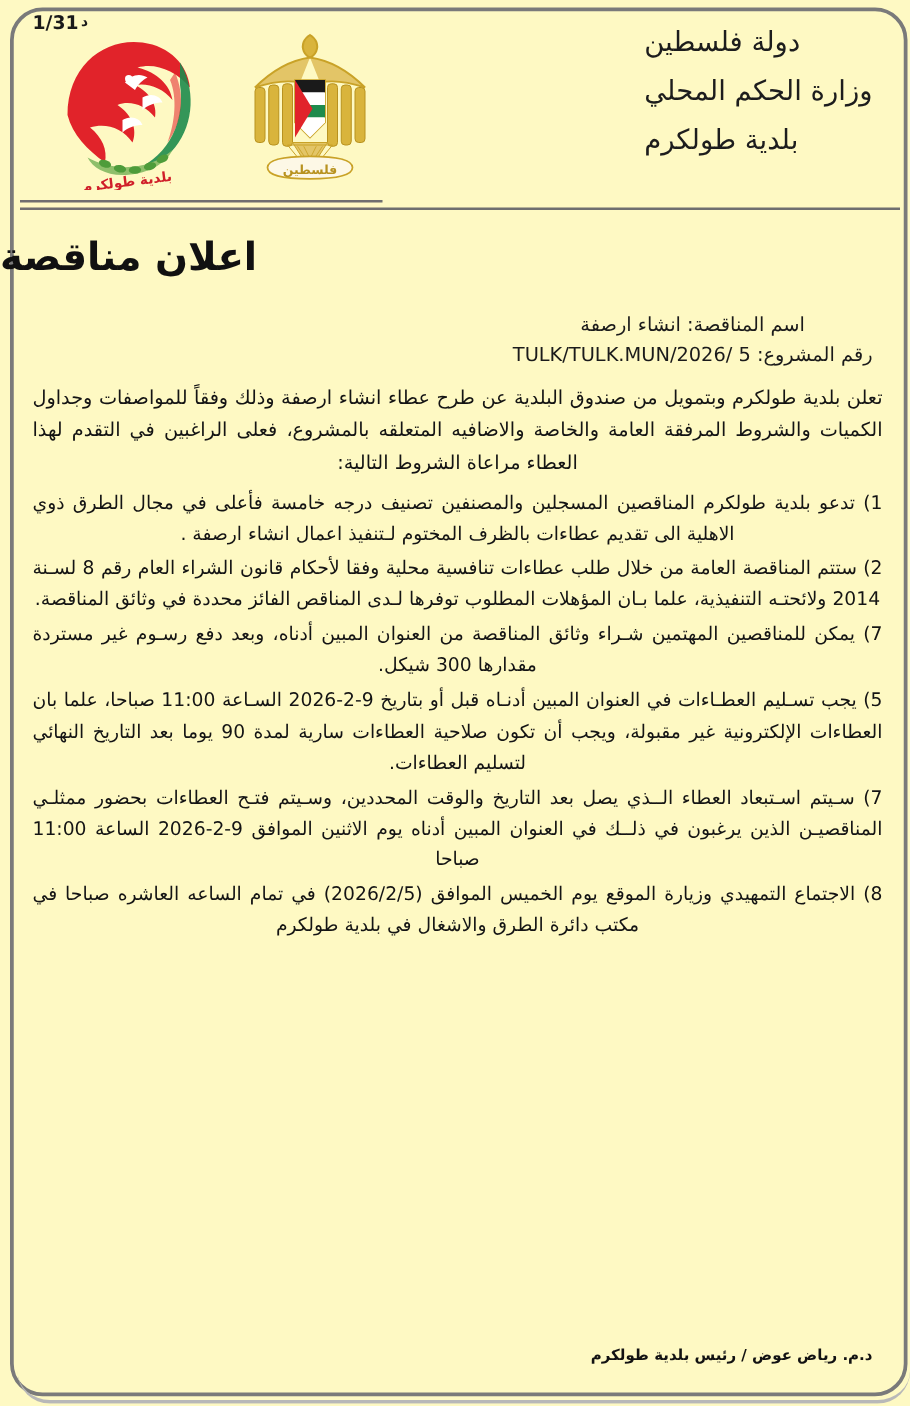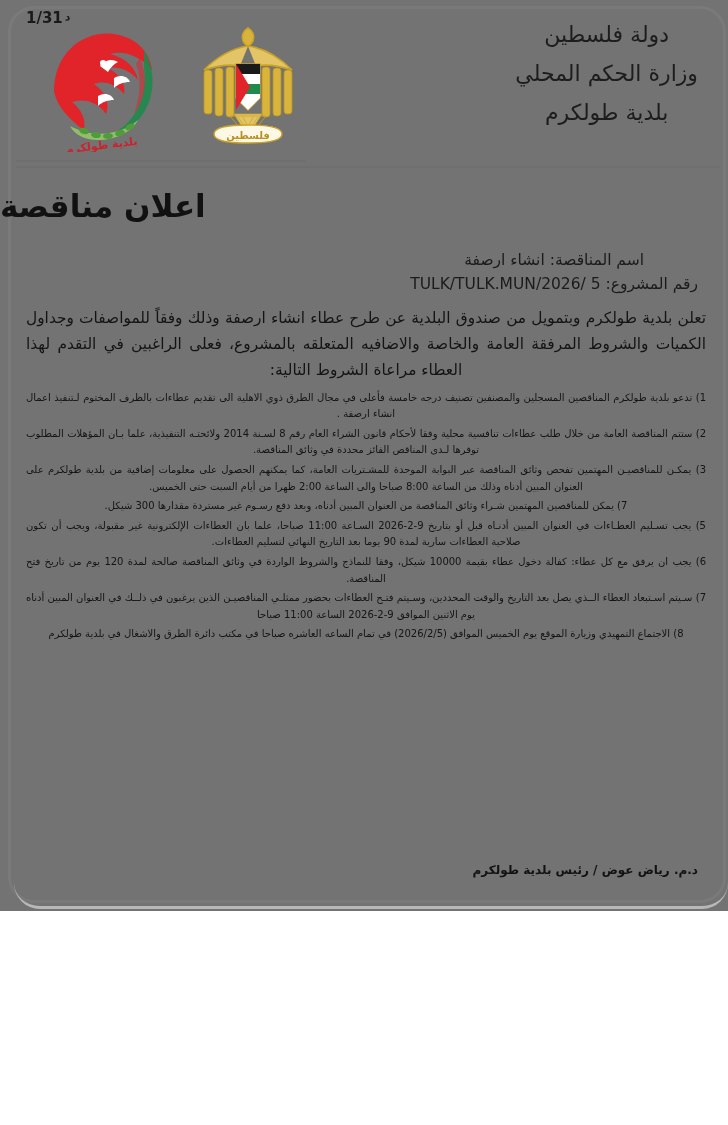--- a/index.html
+++ b/index.html
@@ -6,22 +6,22 @@
     margin: 0;
     padding: 0;
     background: #ffffff;
   }
   body {
     font-family: "DejaVu Sans", "Liberation Sans", sans-serif;
   }
   .page {
     position: relative;
     width: 728px;
-    height: 911px;
-    background: #737373;
+    height: 1125px;
+    background: #fef9c3;
     overflow: hidden;
     box-sizing: border-box;
   }
   
   .frame {
     position: absolute;
     left: 8px;
     top: 6px;
     right: 2px;
     bottom: 8px;
@@ -74,21 +74,21 @@
     gap: 26px;
     direction: ltr;
   }
   .logo-tulkarm { width: 124px; height: 130px; }
   .logo-palestine { width: 116px; height: 132px; }
 
   .org-titles {
     position: absolute;
     right: 12px;
     top: 10px;
-    text-align: center;
+    text-align: left;
     color: #1d1d1d;
     line-height: 1.0;
   }
   .org-titles div {
     font-family: "DejaVu Sans", "Liberation Sans", sans-serif;
     font-size: 22px;
     font-weight: 400;
     margin-bottom: 17px;
     white-space: nowrap;
   }
@@ -151,21 +151,21 @@
   }
   .para {
     font-size: 15.4px;
     line-height: 1.68;
     margin: 0 0 4px 0;
     text-align: justify;
     text-justify: inter-word;
   }
   .para.lead { margin-bottom: 6px; }
   .item {
-    font-size: 10px;
+    font-size: 15px;
     line-height: 1.66;
     margin: 0 0 3px 0;
     text-align: justify;
   }
   .item:last-child { margin-bottom: 0; }
 
   
   .signature {
     position: absolute;
     bottom: 34px;
@@ -262,23 +262,21 @@
   <div class="meta">
     <div>اسم المناقصة: انشاء ارصفة</div>
     <div class="proj-no">رقم المشروع: TULK/TULK.MUN/2026/ 5</div>
   </div>
 
   <div class="body-text">
     <p class="para lead">تعلن بلدية طولكرم وبتمويل من صندوق البلدية عن طرح عطاء انشاء ارصفة وذلك وفقاً للمواصفات وجداول الكميات والشروط المرفقة العامة والخاصة والاضافيه المتعلقه بالمشروع، فعلى الراغبين في التقدم لهذا العطاء مراعاة الشروط التالية:</p>
 
     <p class="item">1) تدعو بلدية طولكرم المناقصين المسجلين والمصنفين تصنيف درجه خامسة فأعلى في مجال الطرق ذوي الاهلية الى تقديم عطاءات بالظرف المختوم لـتنفيذ اعمال انشاء ارصفة .</p>
     <p class="item">2) ستتم المناقصة العامة من خلال طلب عطاءات تنافسية محلية وفقا لأحكام قانون الشراء العام رقم 8 لسـنة 2014 ولائحتـه التنفيذية، علما بـان المؤهلات المطلوب توفرها لـدى المناقص الفائز محددة في وثائق المناقصة.</p>
-    <p class="item">3) يمكـن للمناقصيـن المهتمين تفحص وثائق المناقصة عبر البوابة الموحدة للمشـتريات العامة، كما يمكنهم الحصول على معلومات إضافية من بلدية طولكرم على العنوان المبين أدناه وذلك من الساعة 8:00 صباحا والى الساعة 2:00 ظهرا من أيام السبت حتى الخميس.</p>
     <p class="item">7) يمكن للمناقصين المهتمين شـراء وثائق المناقصة من العنوان المبين أدناه، وبعد دفع رسـوم غير مستردة مقدارها 300 شيكل.</p>
     <p class="item">5) يجب تسـليم العطـاءات في العنوان المبين أدنـاه قبل أو بتاريخ 9-2-2026 السـاعة 11:00 صباحا، علما بان العطاءات الإلكترونية غير مقبولة، ويجب أن تكون صلاحية العطاءات سارية لمدة 90 يوما بعد التاريخ النهائي لتسليم العطاءات.</p>
-    <p class="item">6) يجب ان يرفق مع كل عطاء: كفالة دخول عطاء بقيمة 10000 شيكل، وفقا للنماذج والشروط الواردة في وثائق المناقصة صالحة لمدة 120 يوم من تاريخ فتح المناقصة.</p>
     <p class="item">7) سـيتم اسـتبعاد العطاء الــذي يصل بعد التاريخ والوقت المحددين، وسـيتم فتـح العطاءات بحضور ممثلـي المناقصيـن الذين يرغبون في ذلــك في العنوان المبين أدناه يوم الاثنين الموافق 9-2-2026 الساعة 11:00 صباحا</p>
     <p class="item">8) الاجتماع التمهيدي وزيارة الموقع يوم الخميس الموافق (2026/2/5) في تمام الساعه العاشره صباحا في مكتب دائرة الطرق والاشغال في بلدية طولكرم</p>
   </div>
 
   <div class="signature">د.م. رياض عوض / رئيس بلدية طولكرم</div>
 
 </div>
 
 </body></html>

